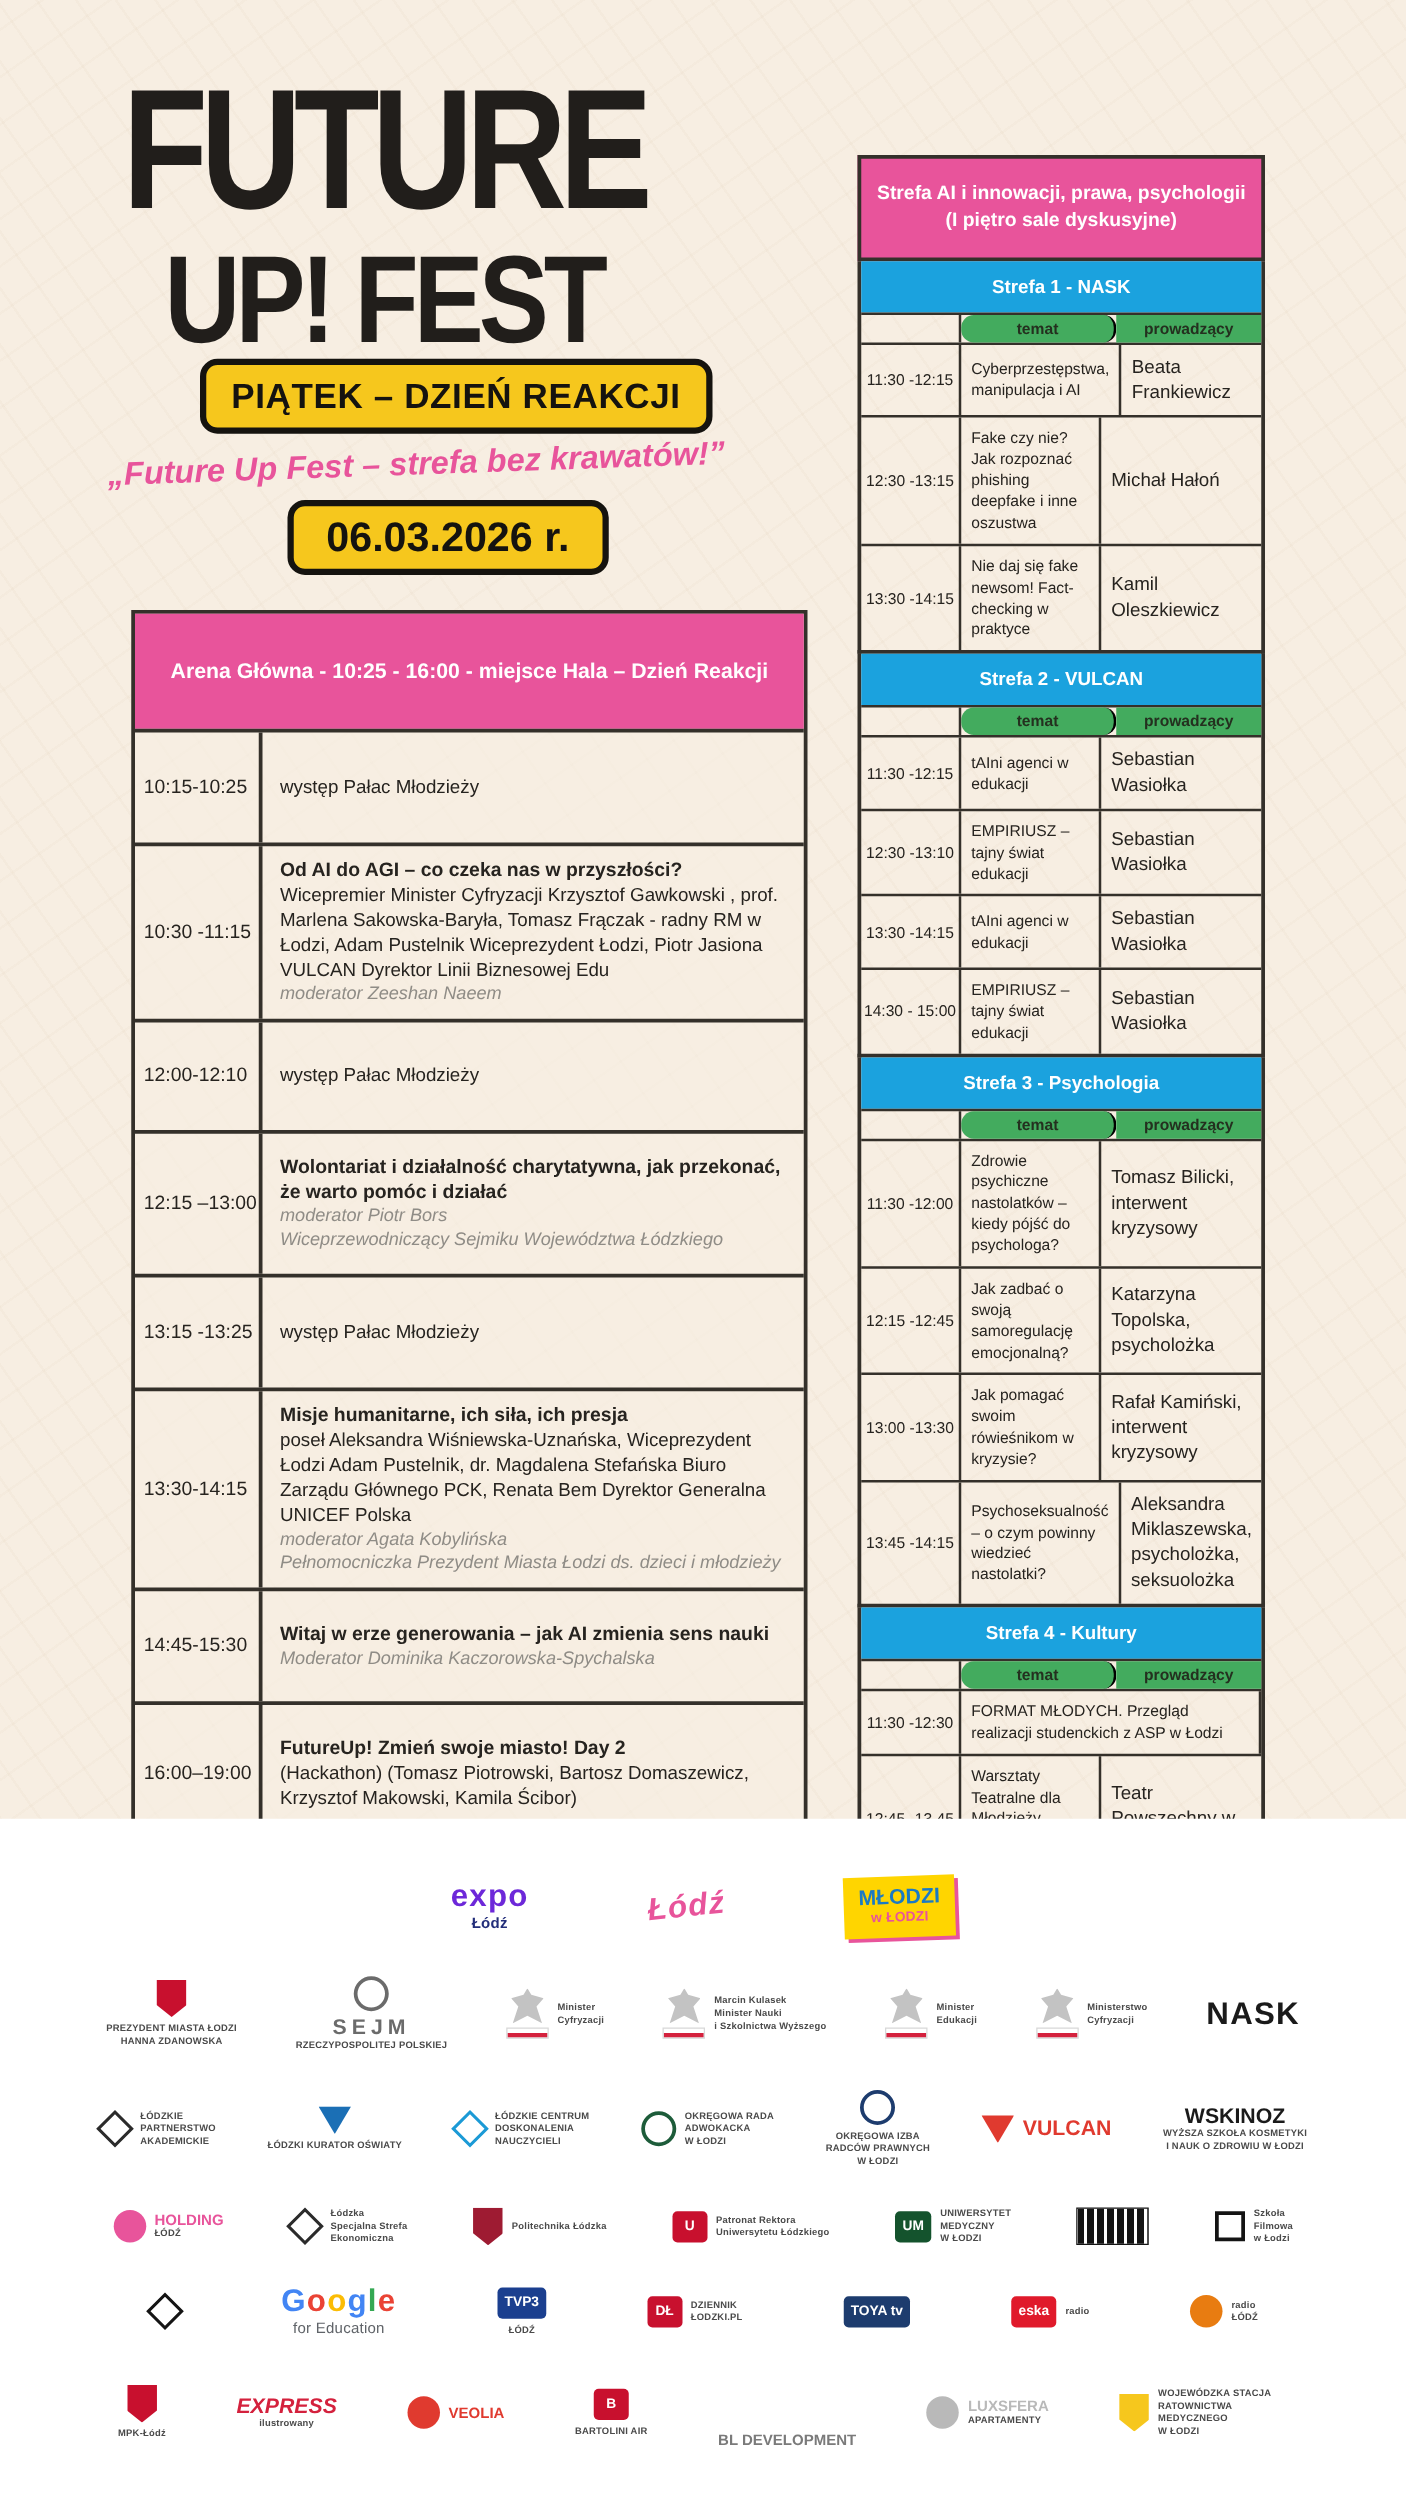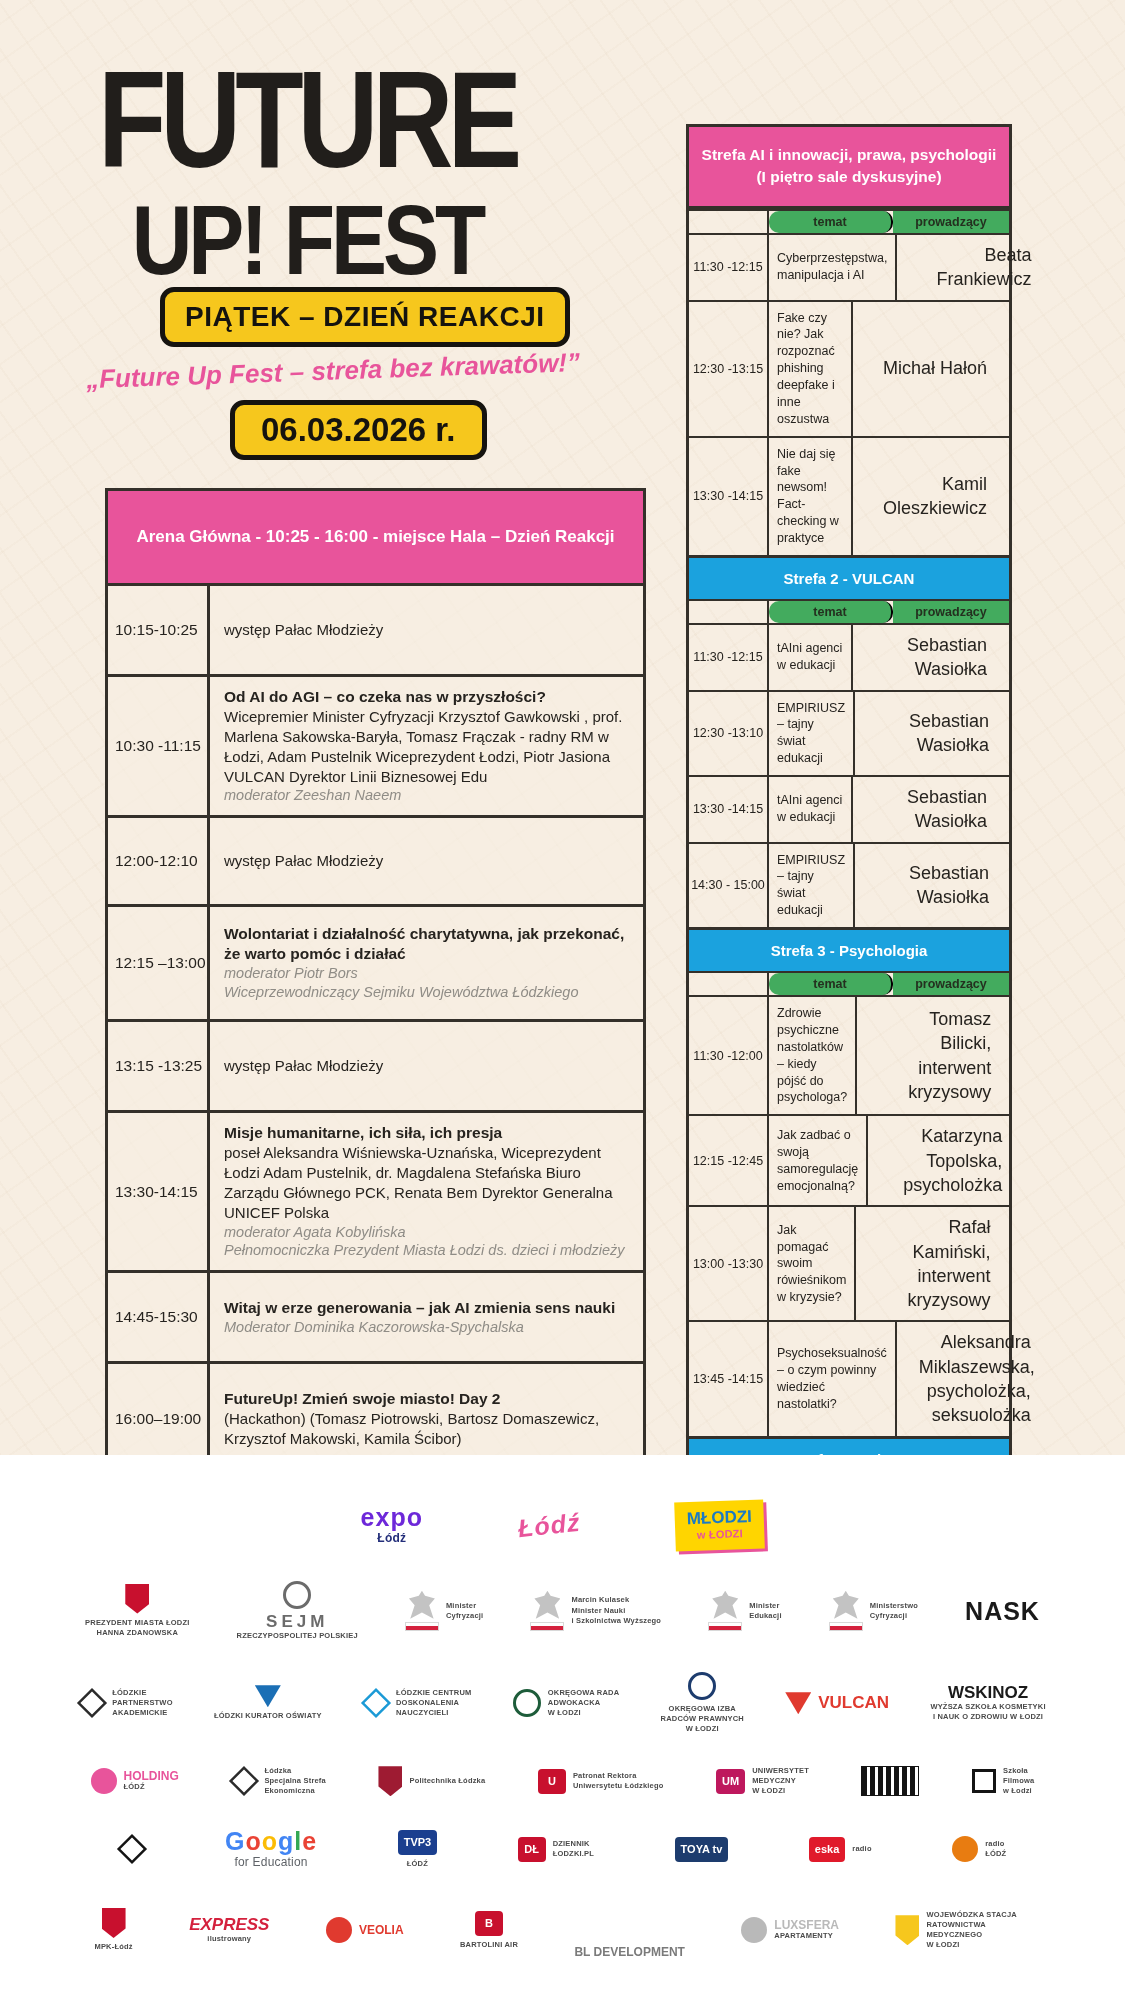--- a/index.html
+++ b/index.html
@@ -44,22 +44,22 @@
   .s-chead{display:flex;border-top:2px solid #34302a;}
   .s-chead .sp{width:78px;flex:none;border-right:2px solid #34302a;}
   .s-chead .g{background:#43ab5e;color:#24301f;font-weight:700;font-size:12.5px;text-align:center;padding:4px 2px;}
   .s-chead .g1{flex:1;border-right:2px solid #000000;border-radius:10px;}
   .s-chead .g2{width:112px;flex:none;}
   .s-row{display:flex;border-top:2px solid #34302a;}
   .s-time{width:78px;flex:none;border-right:2px solid #34302a;display:flex;align-items:center;
     justify-content:center;font-size:12.5px;white-space:nowrap;}
   .s-temat{flex:1;border-right:2px solid #34302a;padding:8px 8px;font-size:12.5px;line-height:1.35;
     display:flex;flex-direction:column;justify-content:center;}
-  .s-prow{width:112px;flex:none;padding:8px 22px;font-size:18px;line-height:1.35;
-    display:flex;flex-direction:column;justify-content:center;text-align:right;}
+  .s-prow{width:112px;flex:none;padding:8px 8px;font-size:15px;line-height:1.35;
+    display:flex;flex-direction:column;justify-content:center;}
   
   .partners{position:absolute;left:0;top:1455px;width:1125px;height:545px;background:#ffffff;
     display:flex;flex-direction:column;justify-content:space-evenly;padding:14px 0 10px 0;box-sizing:border-box;}
   .p-row{display:flex;align-items:center;justify-content:space-evenly;padding:0 38px;}
   .p-row-first{justify-content:center;gap:95px;}
   .logo{display:flex;flex-direction:column;align-items:center;justify-content:center;gap:4px;
     max-width:135px;text-align:center;}
   .logo.row{flex-direction:row;gap:7px;text-align:left;}
   .logo .t{font-weight:900;line-height:1.05;}
   .t-xl{font-size:25px;letter-spacing:1px;}
@@ -168,20 +168,21 @@
       </div>
   </div>
 
   <div class="strefy" data-name="strefy-column">
     <div class="s-pink" data-name="strefy-header">
       <div data-name="strefy-header-line1">Strefa AI i innowacji, prawa, psychologii</div>
       <div data-name="strefy-header-line2">(I piętro sale dyskusyjne)</div>
     </div>
     <div id="strefy-sections" data-name="strefy-sections">
         <div class="s-section" data-name="strefa-section">
+          <div class="s-blue" data-name="strefa-section-header">Strefa 1 - NASK</div>
           <div class="s-chead" data-name="strefa-column-headers">
             <div class="sp" data-name="strefa-time-spacer"></div>
             <div class="g g1" data-name="column-header-temat">temat</div>
             <div class="g g2" data-name="column-header-prowadzacy">prowadzący</div>
           </div>
           <div class="s-row" data-name="strefa-row">
             <div class="s-time" data-name="strefa-time">11:30 -12:15</div>
             <div class="s-temat" data-name="strefa-temat">Cyberprzestępstwa, manipulacja i AI</div>
             <div class="s-prow" data-name="strefa-prowadzacy">Beata Frankiewicz</div>
           </div>
@@ -462,21 +463,21 @@
           </div>
         </div>
         <div class="logo row" data-name="partner-patronat-rektora-ul">
           <div class="mk mk-box" data-name="box-icon" style="background: rgb(200, 16, 46);">U</div>
           <div class="tw" data-name="partner-label">
             <div class="s" data-name="partner-subline">Patronat Rektora</div>
             <div class="s" data-name="partner-subline">Uniwersytetu Łódzkiego</div>
           </div>
         </div>
         <div class="logo row" data-name="partner-uniwersytet-medyczny">
-          <div class="mk mk-box" data-name="box-icon" style="background: #be185d;">UM</div>
+          <div class="mk mk-box" data-name="box-icon" style="background: #14532d;">UM</div>
           <div class="tw" data-name="partner-label">
             <div class="s" data-name="partner-subline">UNIWERSYTET</div>
             <div class="s" data-name="partner-subline">MEDYCZNY</div>
             <div class="s" data-name="partner-subline">W ŁODZI</div>
           </div>
         </div>
         <div class="logo " data-name="partner-akademia-muzyczna">
           <div class="mk mk-bars" data-name="bars-icon"></div>
         </div>
         <div class="logo row" data-name="partner-szkola-filmowa">

